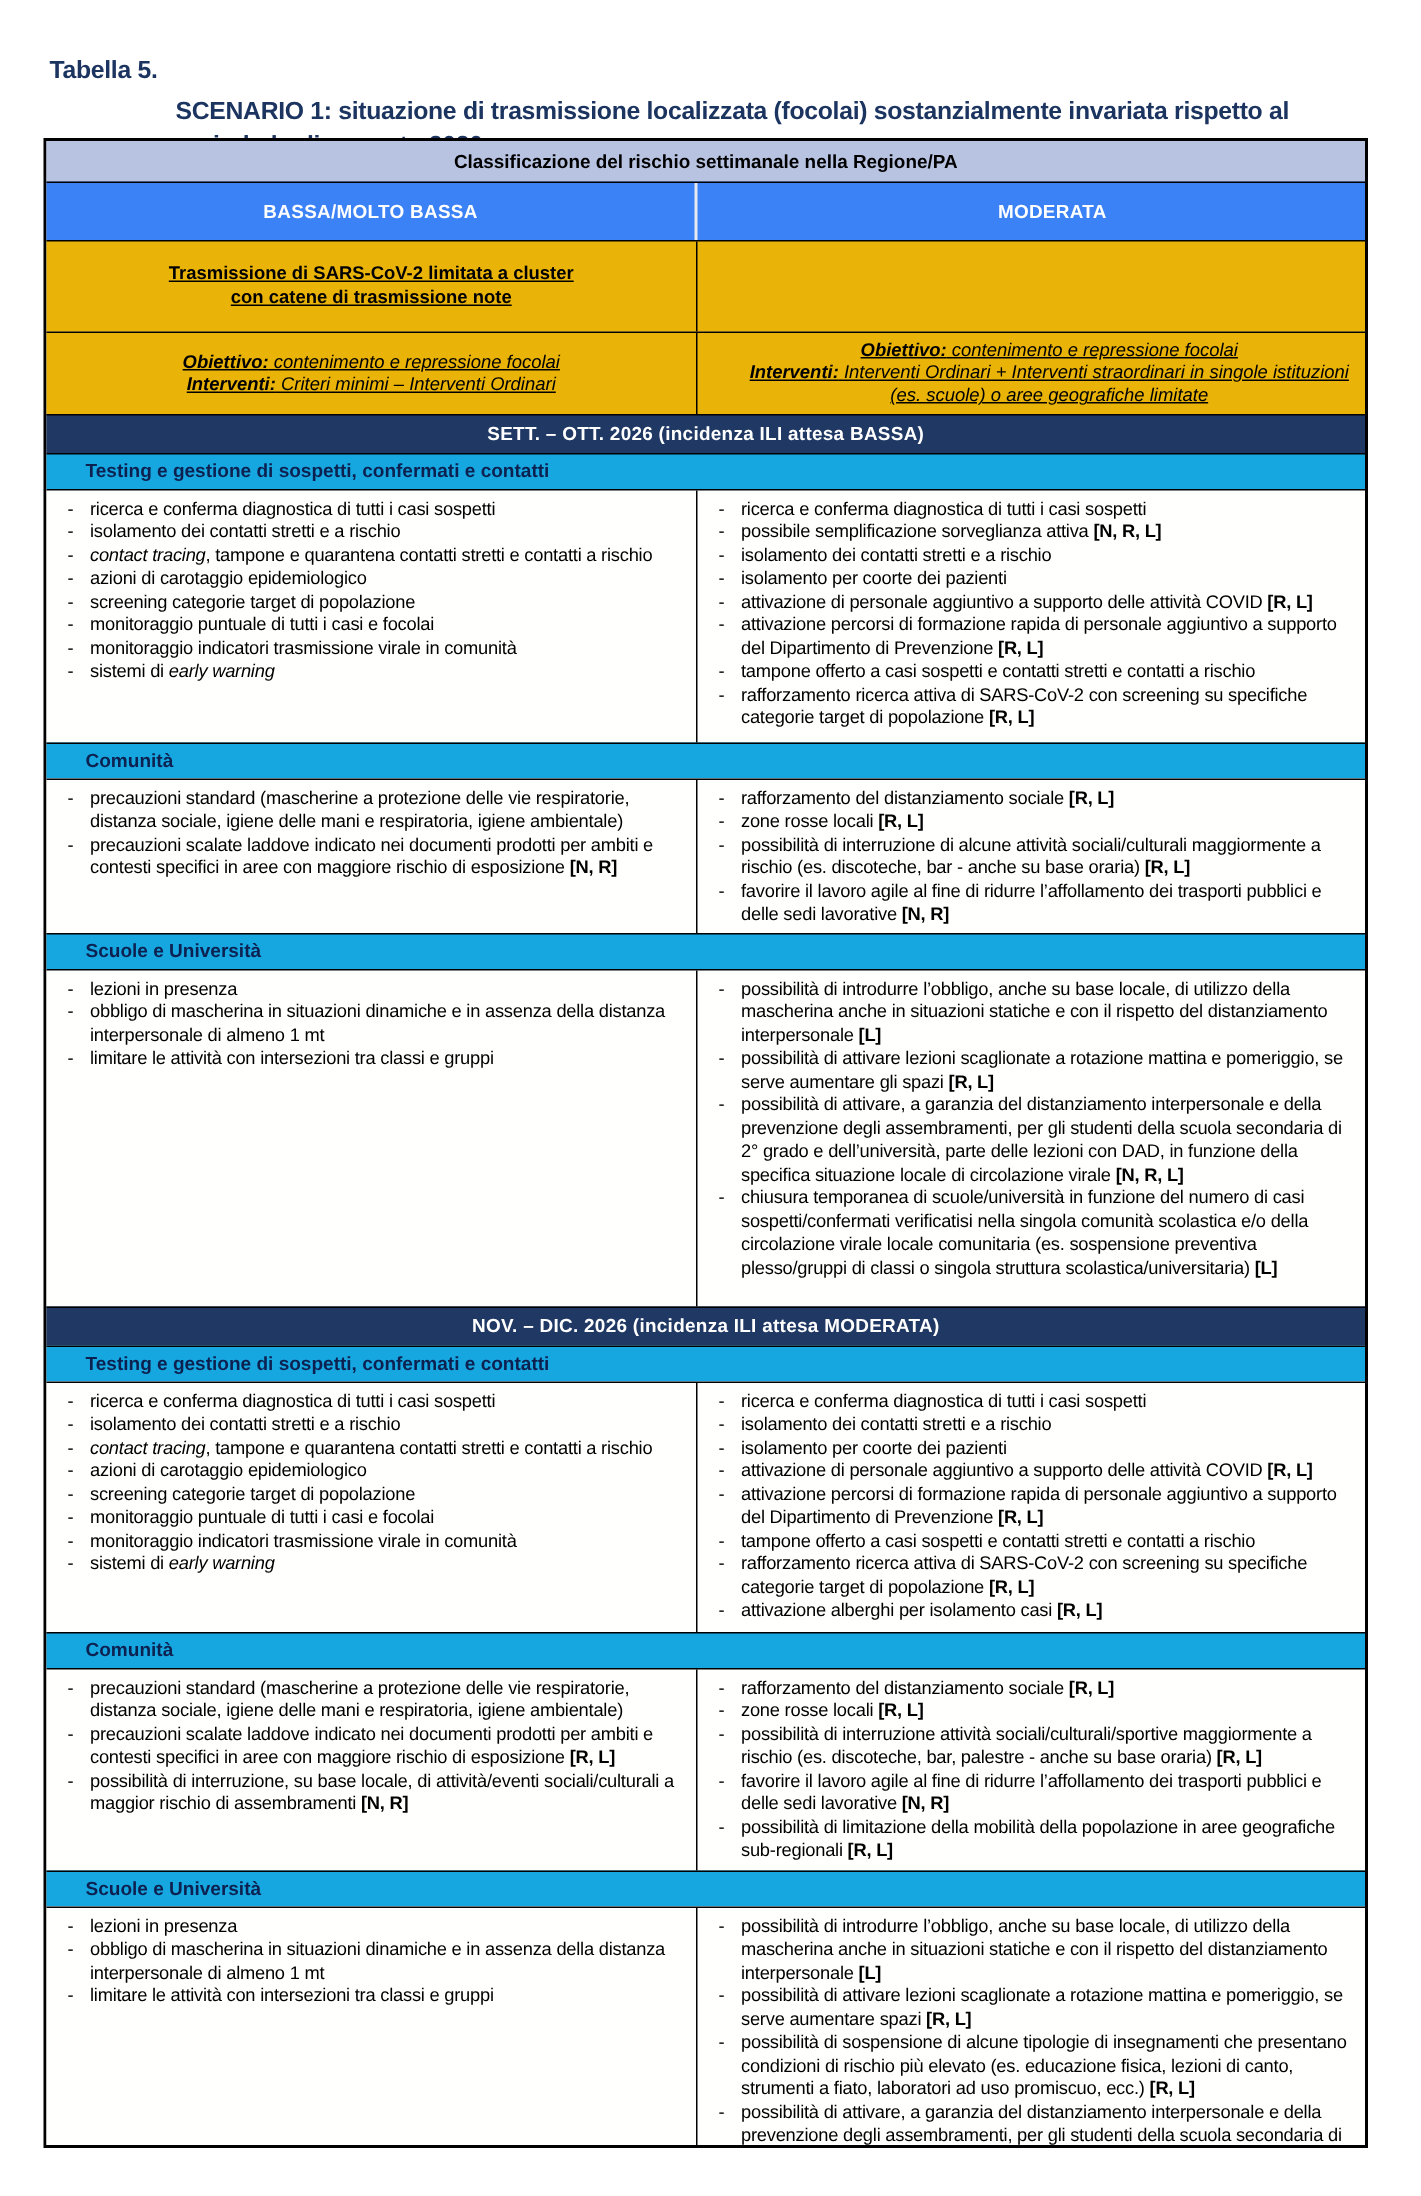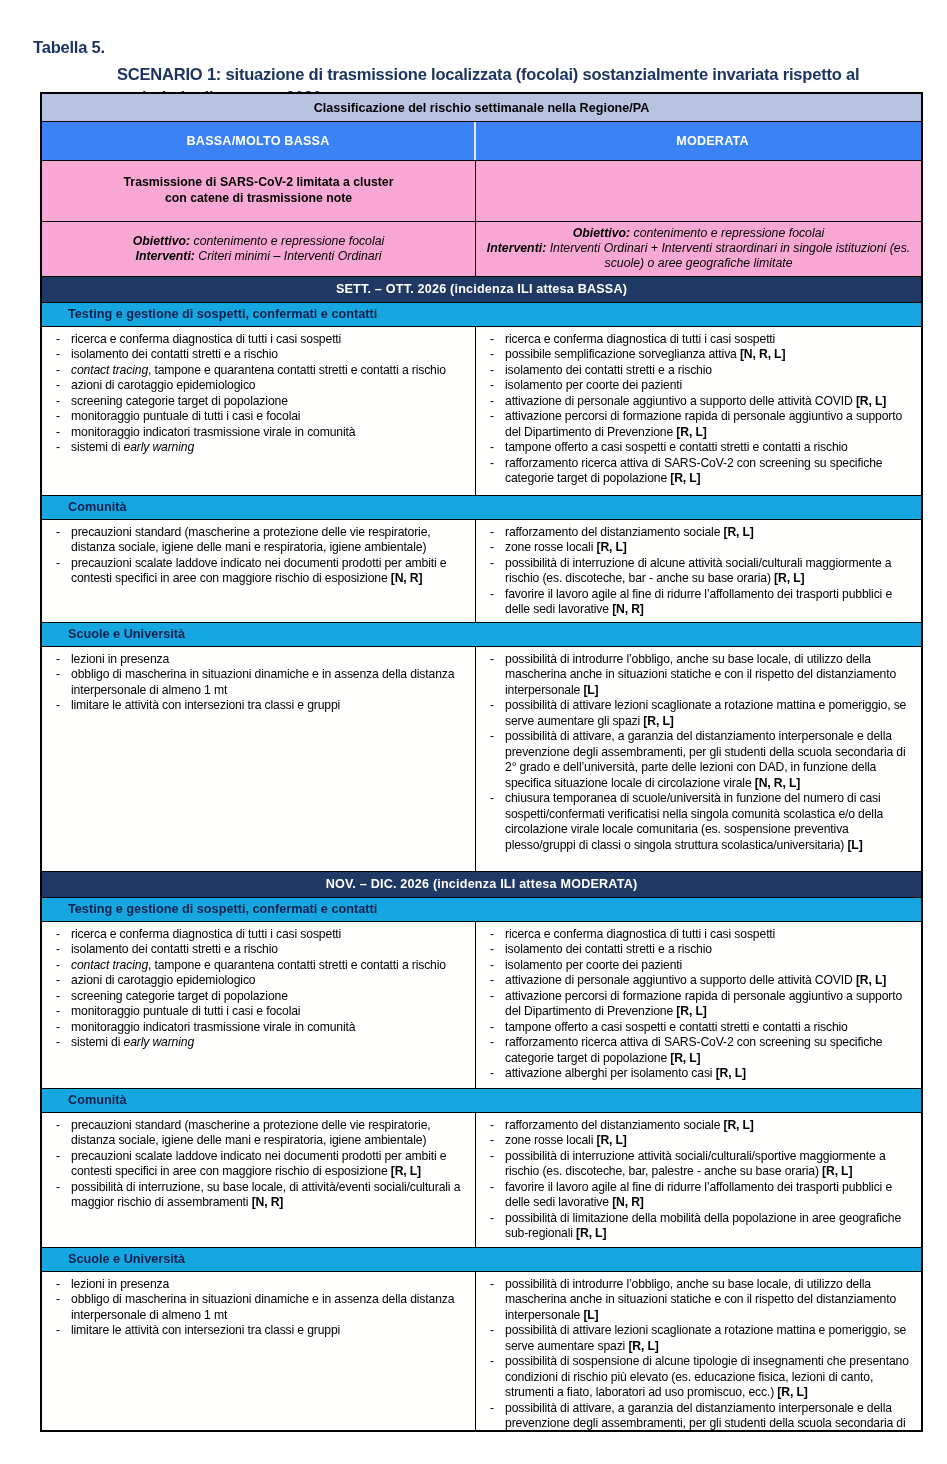--- a/index.html
+++ b/index.html
@@ -10,45 +10,45 @@
   }
   .page-title{
     display:flex;align-items:flex-start;
     margin:36px 30px 0 33px;
     color:#1c3460;font-weight:bold;font-size:16.5px;line-height:23px;
     letter-spacing:-0.2px;
   }
   .page-title .t-label{flex:none;width:84px;}
   .page-title .t-text{width:745px;margin-top:27px;}
   .tbl{
-    position:absolute;left:40px;top:92px;width:883px;
+    position:absolute;left:29px;top:92px;width:883px;
     border:2px solid #000;background:#fff;box-sizing:border-box;
   }
   .tbl > * + *{border-top:1.6px solid #000;}
   .band-class{
     background:#b7c3e1;height:27px;display:flex;align-items:center;justify-content:center;
     font-weight:bold;font-size:12.6px;color:#000;
   }
   .row-levels{display:flex;height:38px;background:#3b82f6;}
   .row-levels .lv{
     display:flex;align-items:center;justify-content:center;
     color:#fff;font-weight:bold;font-size:12.6px;letter-spacing:0.2px;
   }
   .row-levels .lv-l{width:434px;border-right:2px solid #e8e8f2;box-sizing:border-box;}
   .row-levels .lv-r{flex:1;padding-left:28px;}
   .cols{display:flex;align-items:stretch;}
   .cell-l{width:434px;flex:none;border-right:1.6px solid #000;box-sizing:border-box;}
   .cell-r{flex:1;min-width:0;}
-  .row-desc,.row-obj{background:#f9a8d4;}
+  .row-desc,.row-obj{background:#eab308;text-decoration:underline;}
   .row-desc .cell-l,.row-desc .cell-r,.row-obj .cell-l,.row-obj .cell-r{
     display:flex;align-items:center;justify-content:center;text-align:center;
     padding:4px 10px;box-sizing:border-box;
   }
   .row-desc{min-height:60px;font-weight:bold;font-size:12.3px;line-height:15.6px;}
-  .row-obj{min-height:45px;font-size:12.3px;line-height:15.2px;font-style:italic;}
+  .row-obj{min-height:45px;font-size:12.3px;line-height:15.2px;font-style:italic;gap:24px;}
   .band-dark{
     background:#1f3864;height:25px;display:flex;align-items:center;justify-content:center;
     color:#fff;font-weight:bold;font-size:12.6px;letter-spacing:0.2px;
   }
   .band-cyan{
     background:#16a7e0;height:23px;display:flex;align-items:center;
     padding-left:26px;color:#0d2150;font-weight:bold;font-size:12.7px;
   }
   .row-list{background:#fffffe;}
   .row-list .cell-l,.row-list .cell-r{padding:5px 6px 4px 12px;box-sizing:border-box;}

